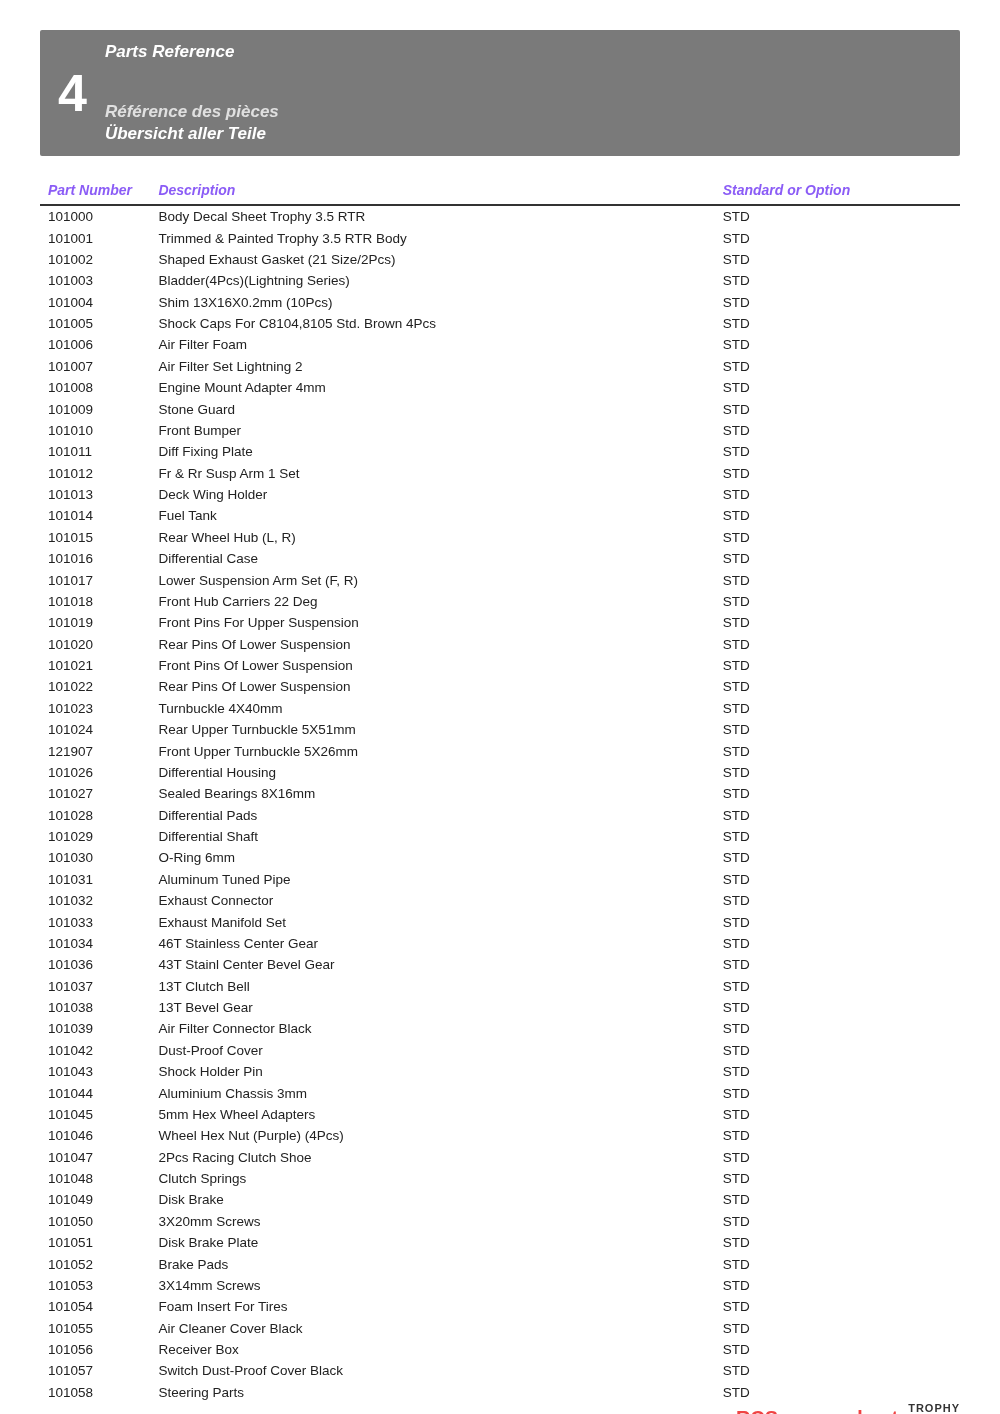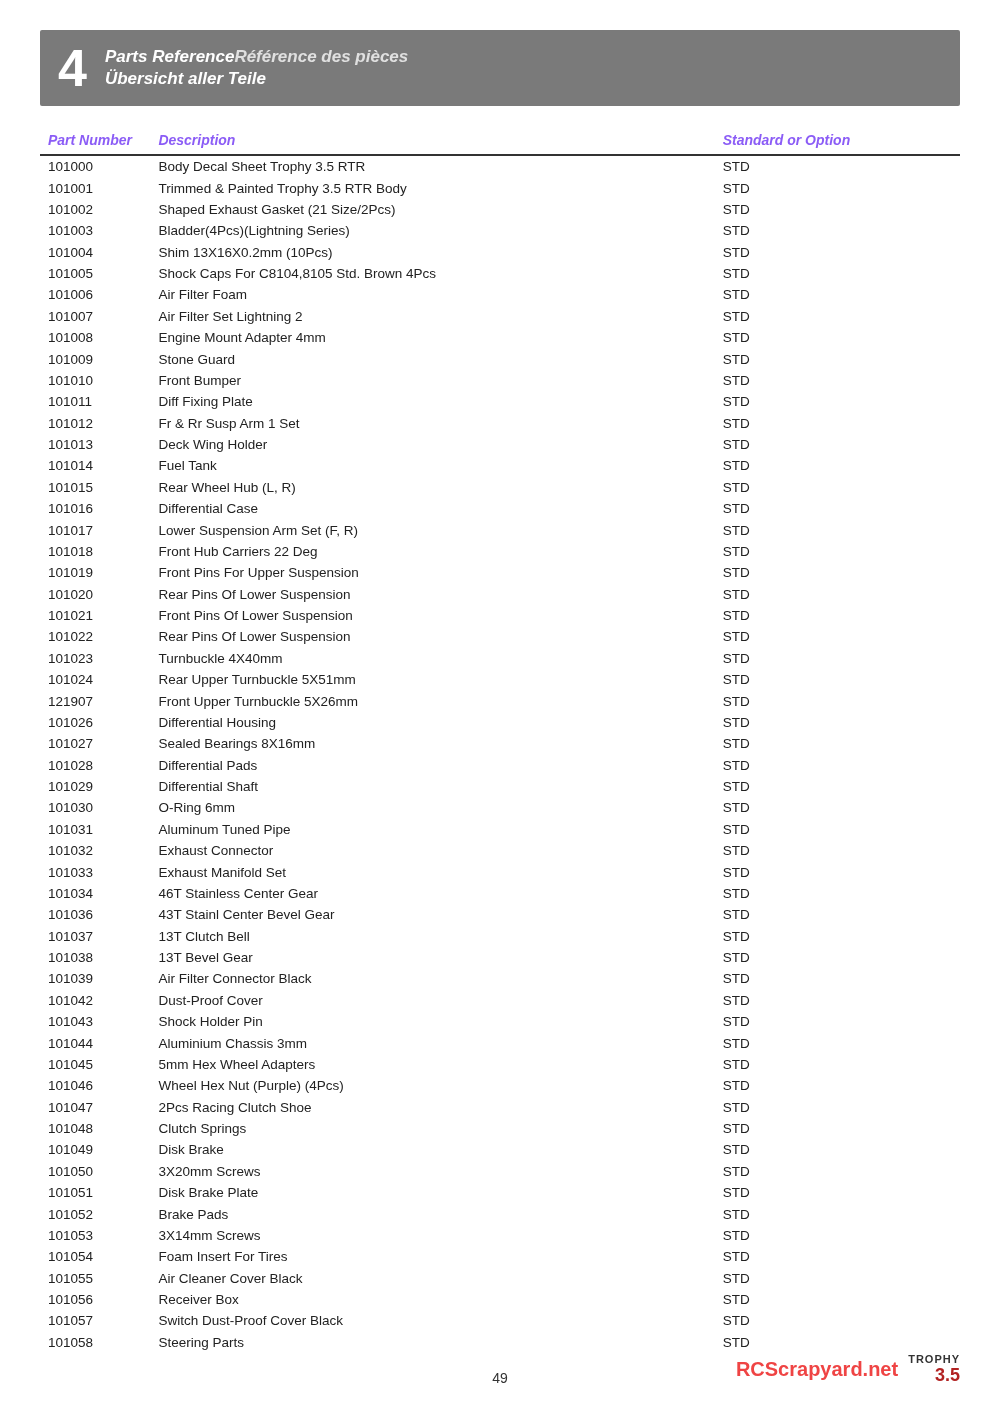--- a/index.html
+++ b/index.html
@@ -35,20 +35,22 @@
       color: #fff;
       margin-right: 18px;
       line-height: 1;
     }
     .header-titles {
       display: flex;
       flex-direction: column;
     }
     .header-title-row1 {
       display: flex;
+      gap: 40px;
+      flex-direction: column;
     }
     .header-title-left {
       font-style: italic;
       font-weight: bold;
       font-size: 17px;
     }
     .header-title-right {
       font-style: italic;
       font-weight: bold;
       font-size: 17px;

